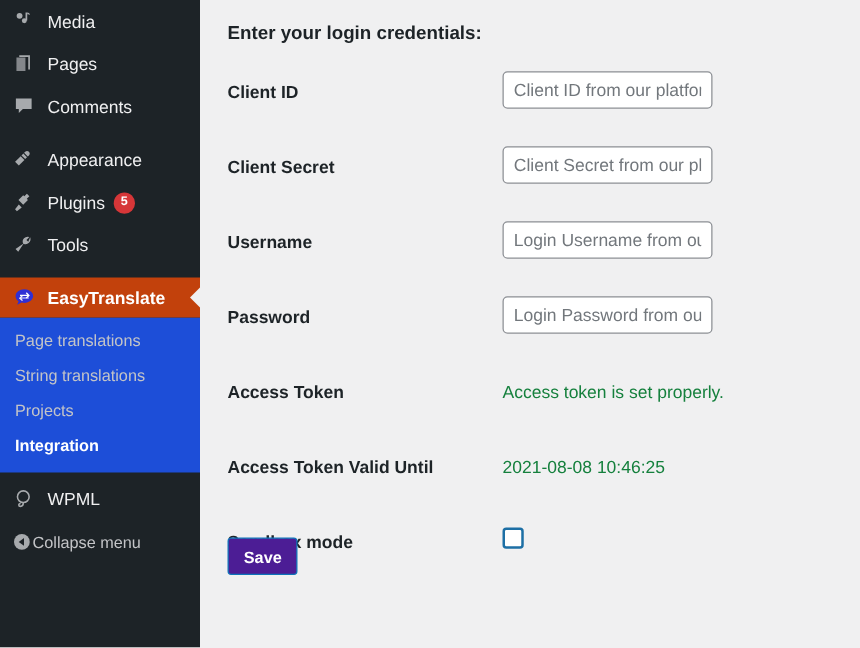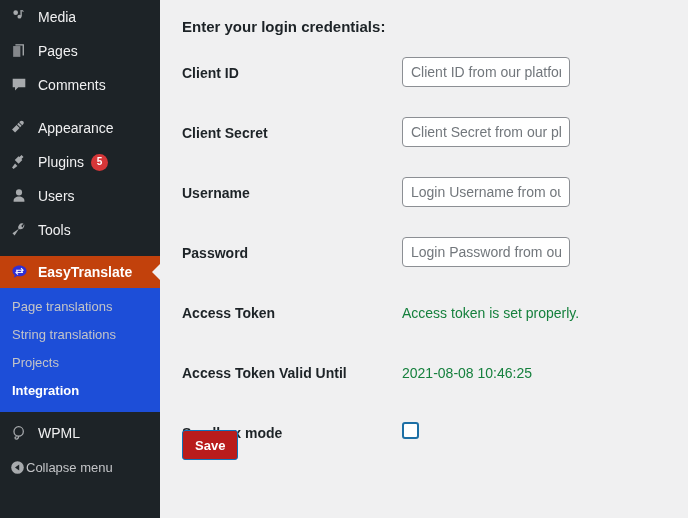--- a/index.html
+++ b/index.html
@@ -202,21 +202,21 @@
     border-radius: 3px;
     background: #fff;
     display: block;
   }
   #save-button {
     position: absolute;
     left: 22px;
     top: 430px;
     height: 30px;
     padding: 0 12px;
-    background: #b91c1c;
+    background: #4c1d95;
     border: 1px solid #0e73b9;
     border-radius: 3px;
     color: #fff;
     font-family: "Liberation Sans", sans-serif;
     font-size: 13px;
     font-weight: 600;
     cursor: pointer;
   }
   svg { display: block; }
 </style>
@@ -275,29 +275,20 @@
       <span class="mi-icon">
         <svg width="18" height="18" viewBox="0 0 20 20" fill="currentColor">
           <path d="M12.8 2.2l2.2 2.2-2.3 2.3 1 1-4.2 4.2-4.2-4.2L9.5 3.5l1 1z"></path>
           <path d="M5.6 11.8l2.6 2.6-4.3 3.3-1.6-1.6z"></path>
         </svg>
       </span>
       <span class="mi-label">Plugins</span>
       <span class="badge">5</span>
     </div>
 
-    <div class="menu-item">
-      <span class="mi-icon">
-        <svg width="18" height="18" viewBox="0 0 20 20" fill="currentColor">
-          <circle cx="10" cy="6" r="3.4"></circle>
-          <path d="M10 10.6c3.4 0 6 2 6 4.6v1.3H4v-1.3c0-2.6 2.6-4.6 6-4.6z"></path>
-        </svg>
-      </span>
-      <span class="mi-label">Users</span>
-    </div>
 
     <div class="menu-item">
       <span class="mi-icon">
         <svg width="18" height="18" viewBox="0 0 20 20" fill="currentColor">
           <path d="M15.7 3.2a4.4 4.4 0 0 1-5.9 5.6L5.1 16 2.7 13.6 9.5 8.9a4.4 4.4 0 0 1 5.5-6l-2.6 2.6 1.6 1.6z"></path>
         </svg>
       </span>
       <span class="mi-label">Tools</span>
     </div>
 

